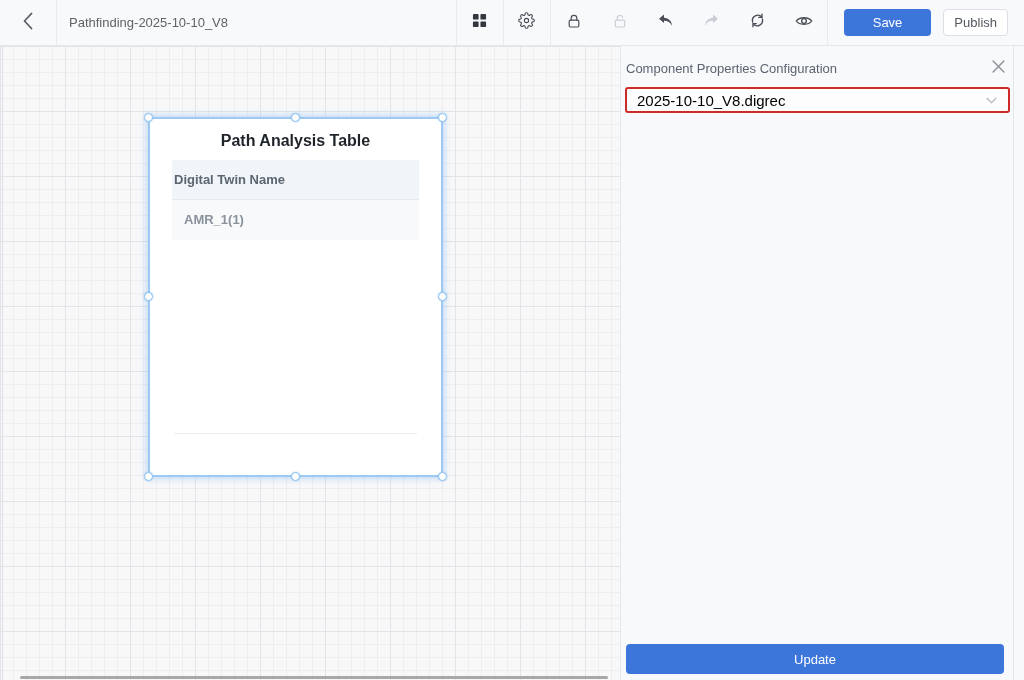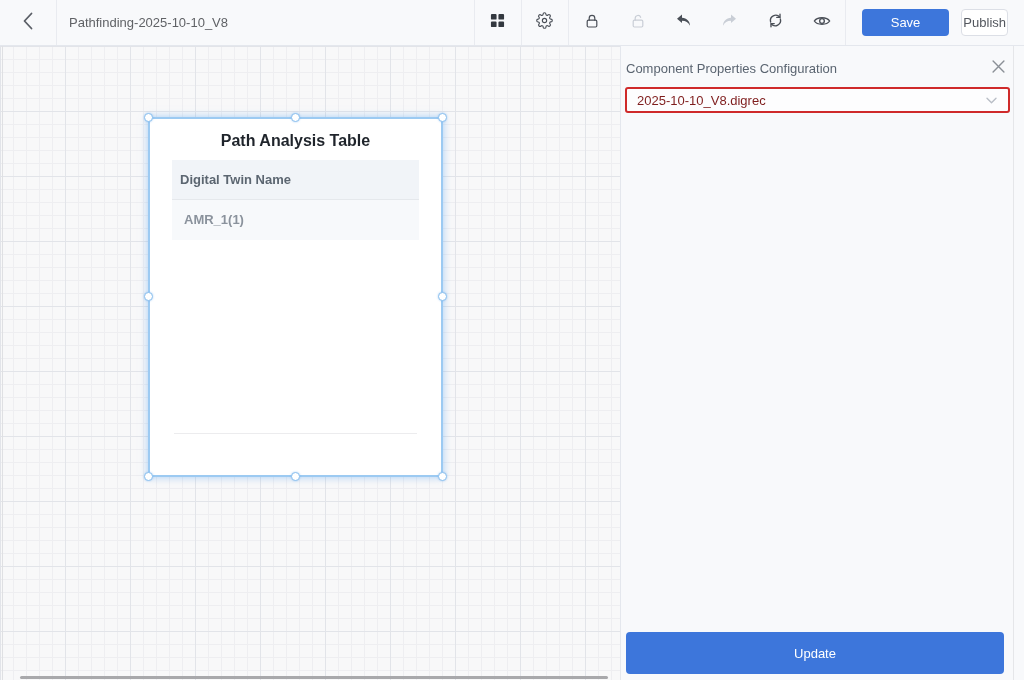--- a/index.html
+++ b/index.html
@@ -23,21 +23,21 @@
     width: 46px; height: 100%; display: flex; align-items: center; justify-content: center;
     cursor: pointer;
   }
   .tb-btn.disabled { cursor: default; }
   .save-btn {
     height: 27px; padding: 0 29px; margin-left: 16px;
     background: #3D76DB; color: #fff; border: none; border-radius: 4px;
     font-size: 13px; font-family: inherit; cursor: pointer;
   }
   .publish-btn {
-    height: 27px; padding: 0 1px; margin: 0 16px 0 12px;
+    height: 27px; padding: 0 10px; margin: 0 16px 0 12px;
     background: #ffffff; color: #53575e; border: 1px solid #dcdfe6; border-radius: 4px;
     font-size: 13px; font-family: inherit; cursor: pointer;
   }
 
   
   .canvas {
     position: absolute; top: 46px; left: 0; width: 620px; height: 634px;
     background-color: #f8f8f9;
     background-image:
       linear-gradient(to right, #e2e4e9 1px, transparent 1px),
@@ -75,21 +75,21 @@
   .h-sw { left: -6px; bottom: -6px; }
   .h-s  { left: calc(50% - 5px); bottom: -6px; }
   .h-se { right: -6px; bottom: -6px; }
 
   .widget-title {
     margin-top: 13px; text-align: center;
     font-size: 16px; font-weight: bold; color: #1f242b;
   }
   .widget-table { margin: 10px 22px 0 22px; }
   .wt-header {
-    background: #f1f4f8; height: 40px; line-height: 40px; padding-left: 8px;
+    background: #f1f4f8; height: 40px; line-height: 40px; padding-left: 2px;
     font-size: 13px; font-weight: bold; color: #5c6671;
     border-bottom: 1px solid #e5e8ec;
   }
   .wt-row {
     background: #f7f9fb; height: 40px; line-height: 40px; padding-left: 12px;
     font-size: 13px; color: #8a929c; font-weight: bold;
   }
   .wt-pagination-divider {
     position: absolute; left: 24px; right: 24px; top: 314px;
     border-top: 1px solid #ececee;
@@ -109,23 +109,23 @@
   }
   .panel-title { font-size: 13px; color: #5a6470; }
   .panel-close { cursor: pointer; display: flex; align-items: center; }
   .dataset-label { margin: 22px 0 0 5px; font-size: 13px; color: #5a6470; }
   .dataset-select {
     margin: 10px 14px 0 4px; height: 26px;
     background: #fdfdfe; border: 2px solid #CF2A2A; border-radius: 3px;
     display: flex; align-items: center; justify-content: space-between;
     padding: 0 10px; cursor: pointer;
   }
-  .dataset-value { font-size: 13px; color: #7f1d1d; }
+  .dataset-value { font-size: 15px; color: #000000; }
   .update-btn {
-    position: absolute; left: 5px; right: 20px; bottom: 6px; height: 42px;
+    position: absolute; left: 5px; right: 20px; bottom: 6px; height: 30px;
     background: #3D76DB; color: #ffffff; border: none; border-radius: 4px;
     font-size: 13px; font-family: inherit; cursor: pointer;
   }
 </style>
 </head>
 <body>
 
 <div class="toolbar">
   <div class="back-btn">
     <span>

